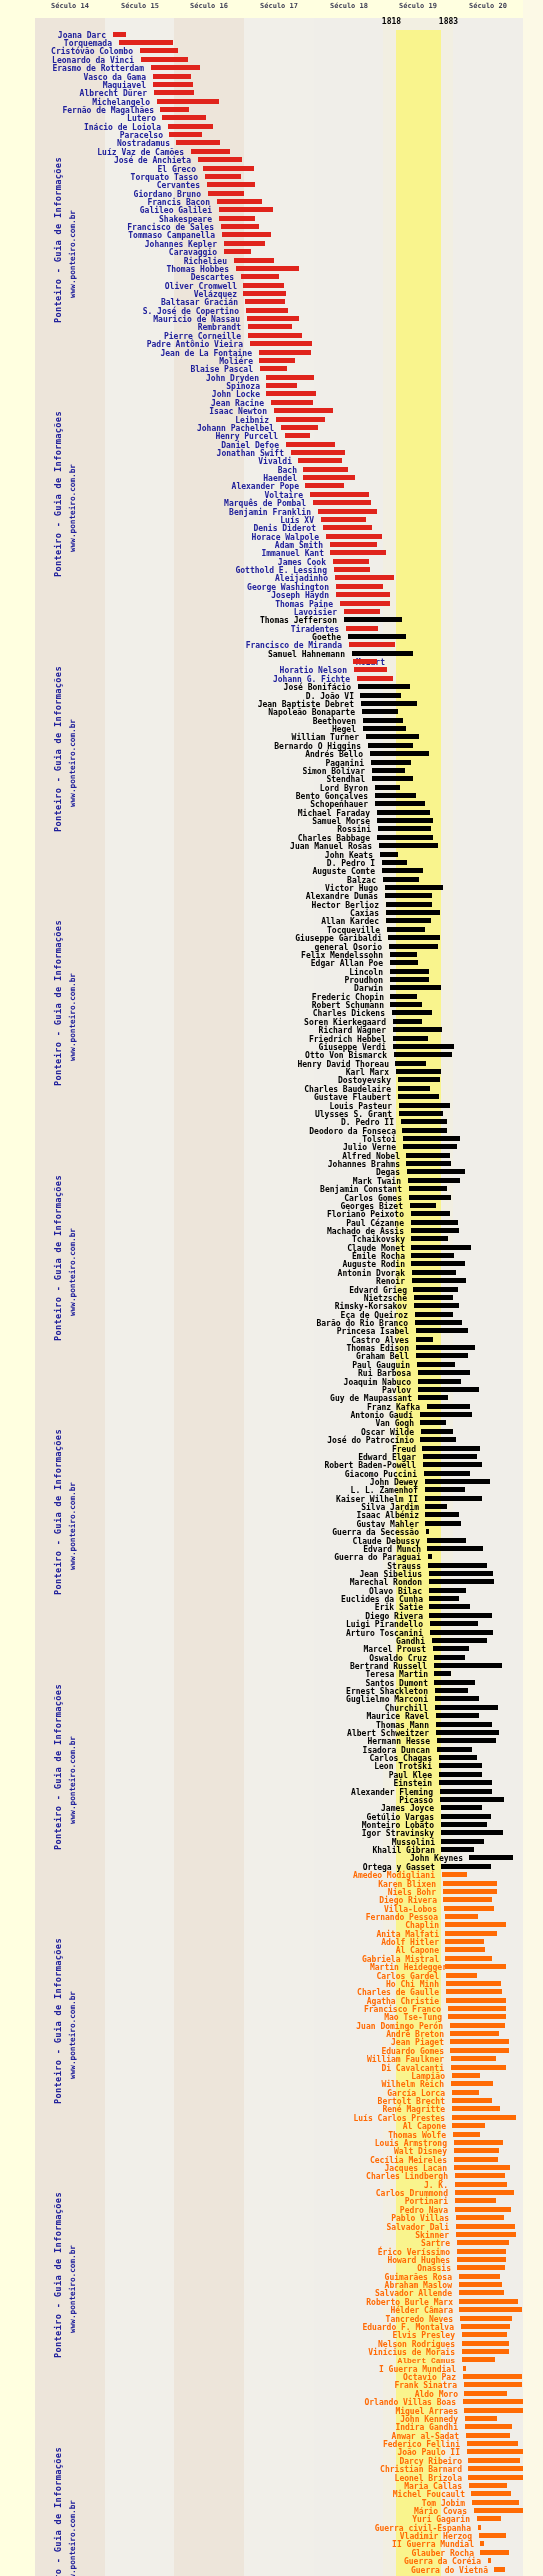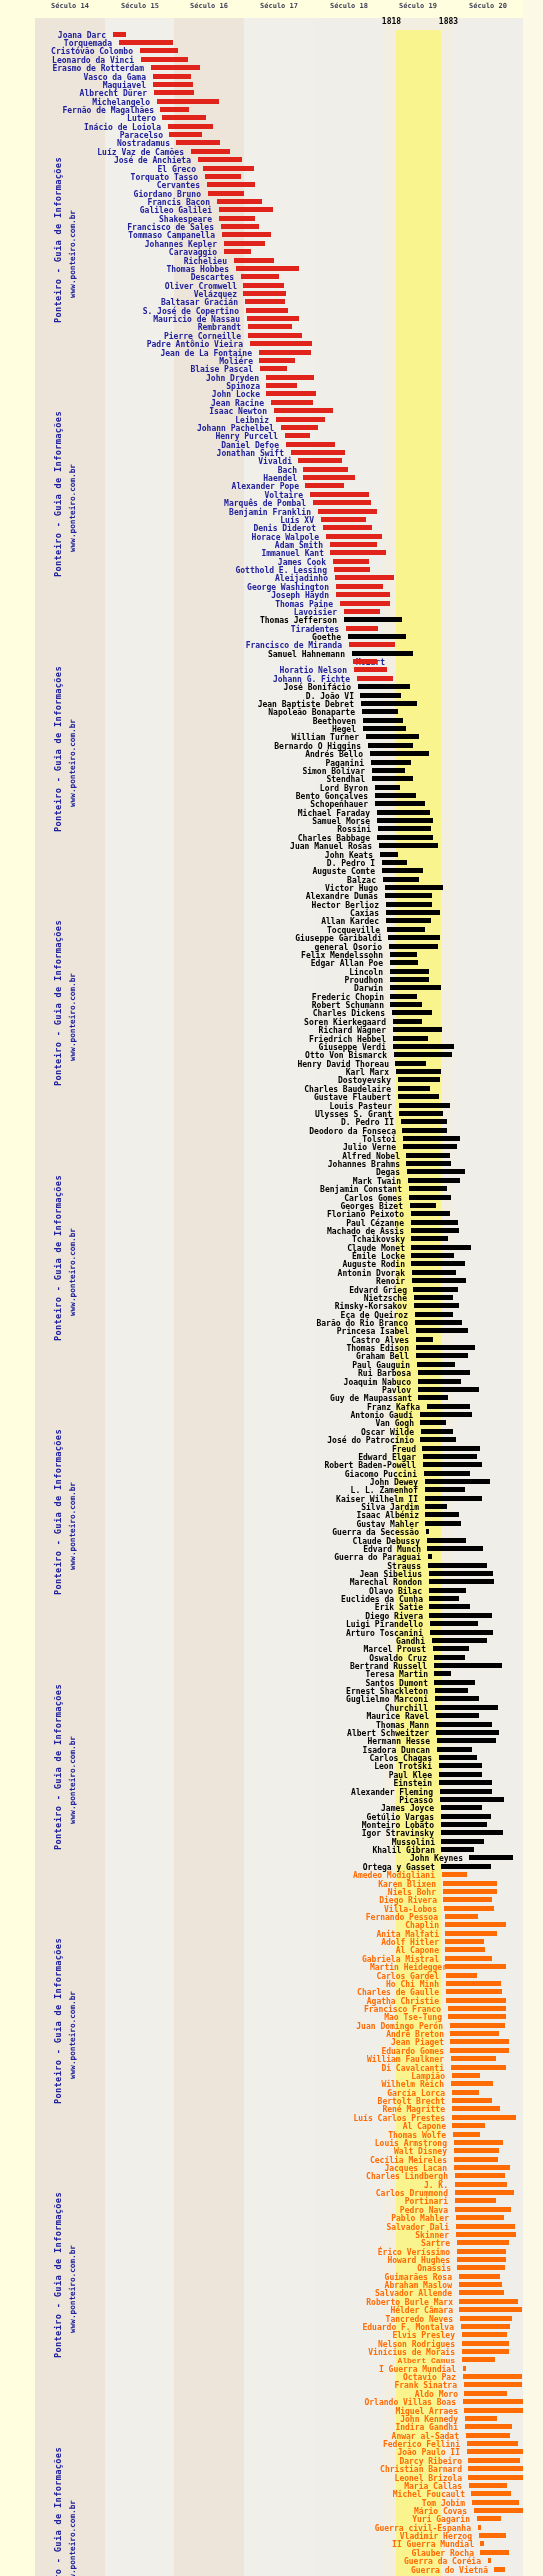--- a/index.html
+++ b/index.html
@@ -647,21 +647,21 @@
       </div>
       <div class="row" style="top: 1235px;">
         <span class="nm" style="color: rgb(0, 0, 0); right: 139px;">Tchaikovsky</span>
         <div class="bar" style="left: 411px; width: 37px; background: rgb(0, 0, 0);"></div>
       </div>
       <div class="row" style="top: 1244px;">
         <span class="nm" style="color: rgb(0, 0, 0); right: 139px;">Claude Monet</span>
         <div class="bar" style="left: 411px; width: 60px; background: rgb(0, 0, 0);"></div>
       </div>
       <div class="row" style="top: 1252px;">
-        <span class="nm" style="color: rgb(0, 0, 0); right: 139px;">Émile Locke</span>
+        <span class="nm" style="color: rgb(0, 0, 0); right: 139px;">Émile Rocha</span>
         <div class="bar" style="left: 411px; width: 43px; background: rgb(0, 0, 0);"></div>
       </div>
       <div class="row" style="top: 1260px;">
         <span class="nm" style="color: rgb(0, 0, 0); right: 139px;">Auguste Rodin</span>
         <div class="bar" style="left: 411px; width: 54px; background: rgb(0, 0, 0);"></div>
       </div>
       <div class="row" style="top: 1269px;">
         <span class="nm" style="color: rgb(0, 0, 0); right: 139px;">Antonin Dvorak</span>
         <div class="bar" style="left: 412px; width: 44px; background: rgb(0, 0, 0);"></div>
       </div>
@@ -1107,21 +1107,21 @@
       </div>
       <div class="row" style="top: 2197px;">
         <span class="nm" style="color: rgb(255, 107, 5); right: 96px;">Portinari</span>
         <div class="bar" style="left: 455px; width: 41px; background: rgb(255, 107, 5);"></div>
       </div>
       <div class="row" style="top: 2206px;">
         <span class="nm" style="color: rgb(255, 107, 5); right: 96px;">Pedro Nava</span>
         <div class="bar" style="left: 455px; width: 56px; background: rgb(255, 107, 5);"></div>
       </div>
       <div class="row" style="top: 2214px;">
-        <span class="nm" style="color: rgb(255, 107, 5); right: 95px;">Pablo Mahler</span>
+        <span class="nm" style="color: rgb(255, 107, 5); right: 95px;">Pablo Villas</span>
         <div class="bar" style="left: 456px; width: 48px; background: rgb(255, 107, 5);"></div>
       </div>
       <div class="row" style="top: 2223px;">
         <span class="nm" style="color: rgb(255, 107, 5); right: 95px;">Salvador Dali</span>
         <div class="bar" style="left: 456px; width: 59px; background: rgb(255, 107, 5);"></div>
       </div>
       <div class="row" style="top: 2231px;">
         <span class="nm" style="color: rgb(255, 107, 5); right: 95px;">Skinner</span>
         <div class="bar" style="left: 456px; width: 60px; background: rgb(255, 107, 5);"></div>
       </div>

